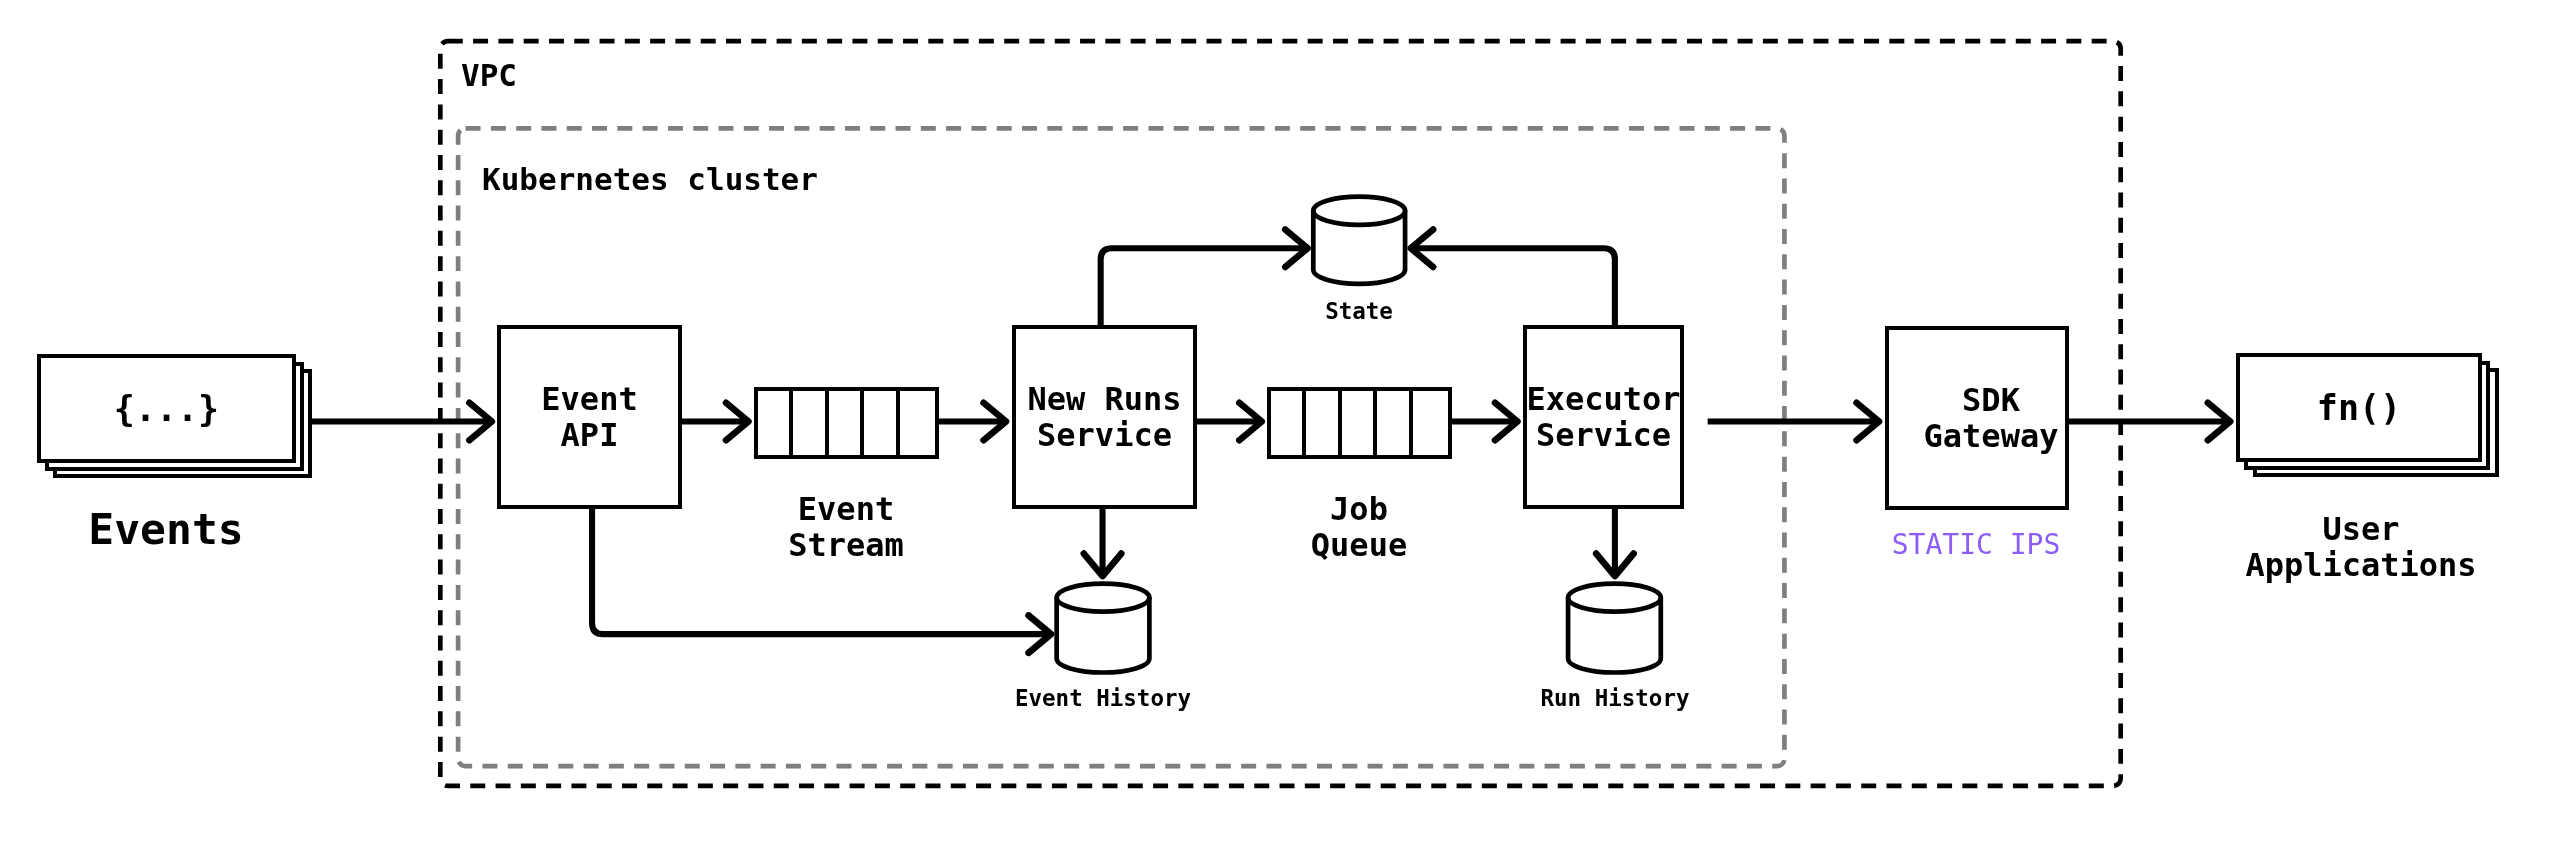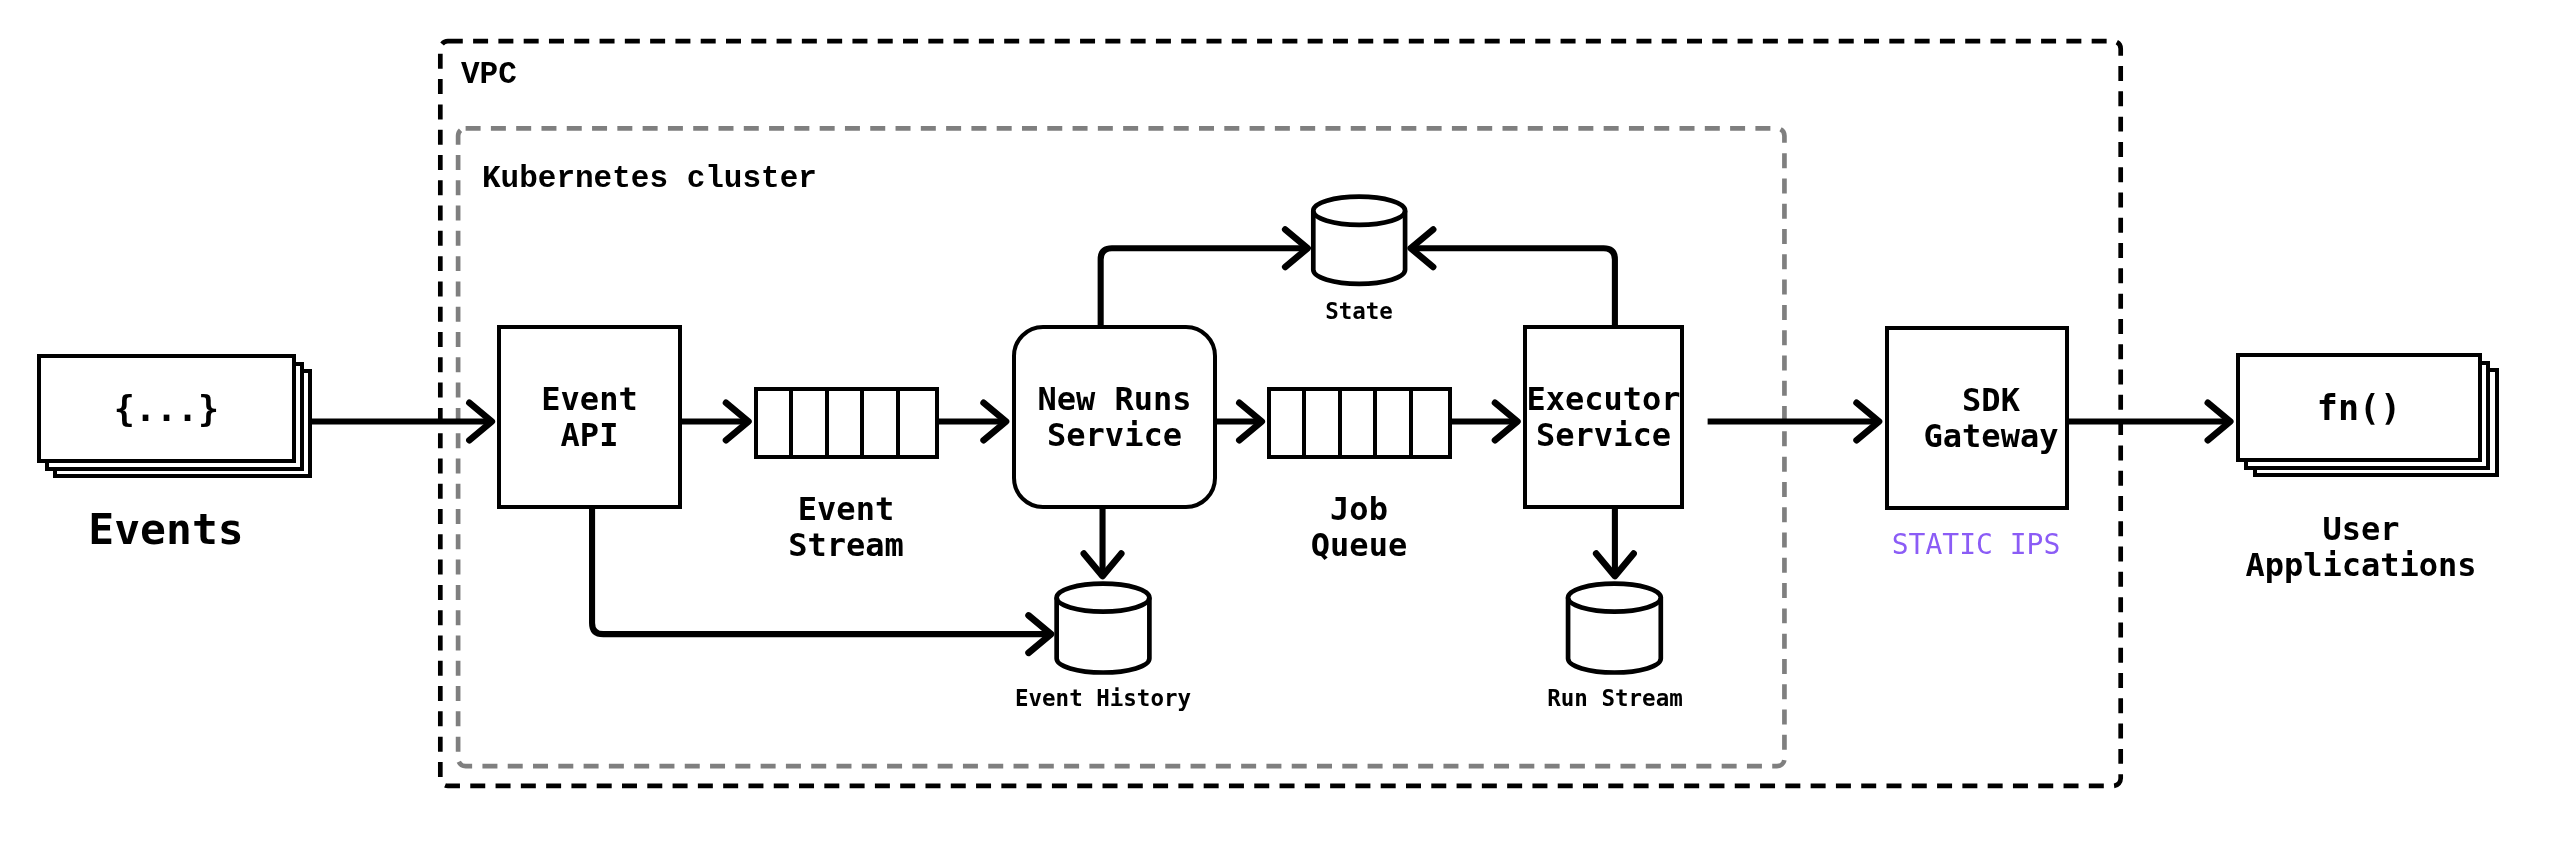--- a/index.html
+++ b/index.html
@@ -67,21 +67,20 @@
     font-size: 32px;
     line-height: 36px;
   }
   .label.small { font-size: 22.5px; line-height: 26px; }
   .label.big { font-size: 43px; }
   .container-label {
     position: absolute;
     font-weight: bold;
     font-size: 31px;
     white-space: nowrap;
-    font-family: Liberation Mono, monospace;
   }
   .static-ips {
     position: absolute;
     transform: translateX(-50%);
     text-align: center;
     white-space: nowrap;
     font-weight: normal;
     font-size: 28px;
     color: #8b5cf6;
   }
@@ -154,21 +153,21 @@
     <div></div>
     <div></div>
     <div></div>
     <div></div>
   </div>
   <div class="label" style="left:846px; top:491px;">
     <div>Event</div>
     <div>Stream</div>
   </div>
 
-  <div class="box" style="left:1012px; top:325px; width:205px; height:184px;border-radius:31px;">
+  <div class="box" style="left:1012px; top:325px; width:185px; height:184px;">
     <div>New Runs</div>
     <div>Service</div>
   </div>
 
   <div class="label small" style="left:1359px; top:298px;">State</div>
 
   <div class="queue" style="left:1267px; top:387px; width:185px; height:72px;">
     <div></div>
     <div></div>
     <div></div>
@@ -179,21 +178,21 @@
     <div>Job</div>
     <div>Queue</div>
   </div>
 
   <div class="box" style="left:1523px; top:325px; width:161px; height:184px;">
     <div>Executor</div>
     <div>Service</div>
   </div>
 
   <div class="label small" style="left:1103px; top:685px;">Event History</div>
-  <div class="label small" style="left:1615px; top:685px;">Run Stream</div>
+  <div class="label small" style="left:1615px; top:685px;">Run History</div>
 
   <div class="box" style="left:1885px; top:326px; width:184px; height:184px;padding-left:28px;">
     <div>SDK</div>
     <div>Gateway</div>
   </div>
   <div class="static-ips" style="left:1976px; top:528px;">STATIC IPS</div>
 
   <div class="card" style="left:2253px; top:368px; width:246px; height:109px;"></div>
   <div class="card" style="left:2244px; top:361px; width:246px; height:109px;"></div>
   <div class="card" style="left:2236px; top:353px; width:246px; height:109px;">

